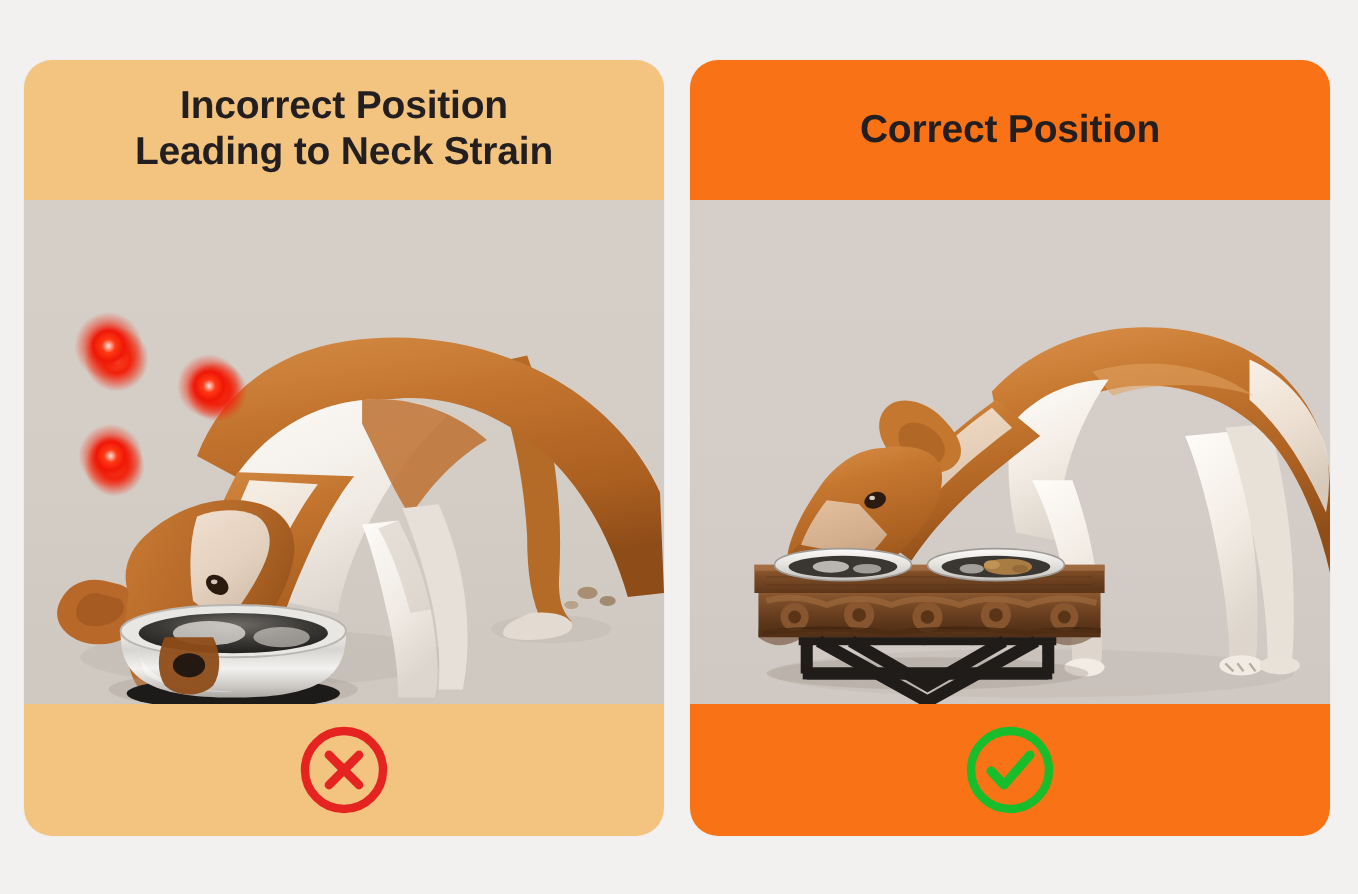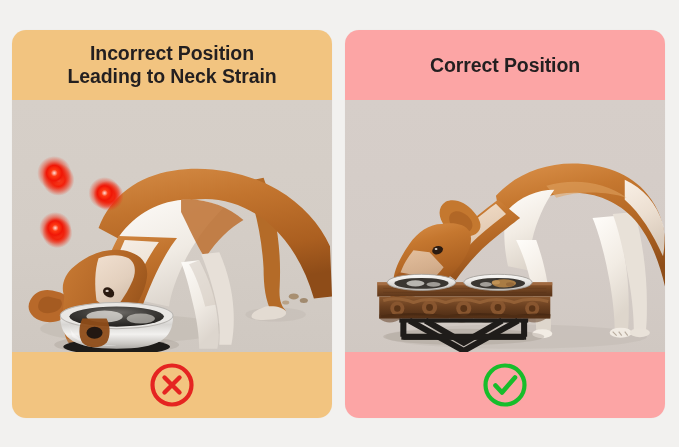--- a/index.html
+++ b/index.html
@@ -52,21 +52,21 @@
   .panel-footer{
     flex:0 0 66px;
     height:66px;
     display:flex;
     align-items:center;
     justify-content:center;
   }
 
   
   .panel-left .panel-header,.panel-left .panel-footer{background:#f2c480;}
-  .panel-right .panel-header,.panel-right .panel-footer{background:#fca5a5;}
+  .panel-right .panel-header,.panel-right .panel-footer{background:#f97316;}
   .panel-left .panel-photo{background:#d4cdc6;}
   .panel-right .panel-photo{
      background:linear-gradient(180deg,#d6cec9 0%,#d4ccc7 60%,#d0c8c2 100%);
   }
   .panel-left .panel-photo{
      background:linear-gradient(180deg,#d6cfc8 0%,#d4cdc6 55%,#cfc8c1 100%);
   }
 
   
   .badge{width:48px;height:48px;display:block;}

